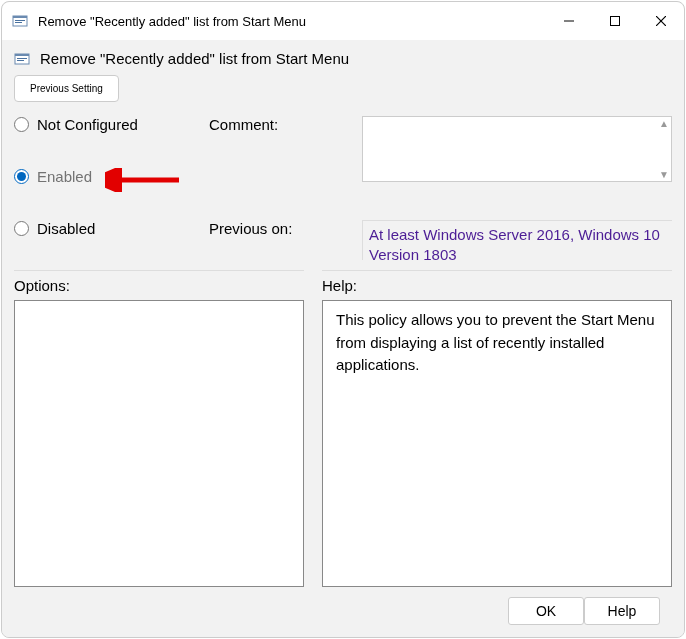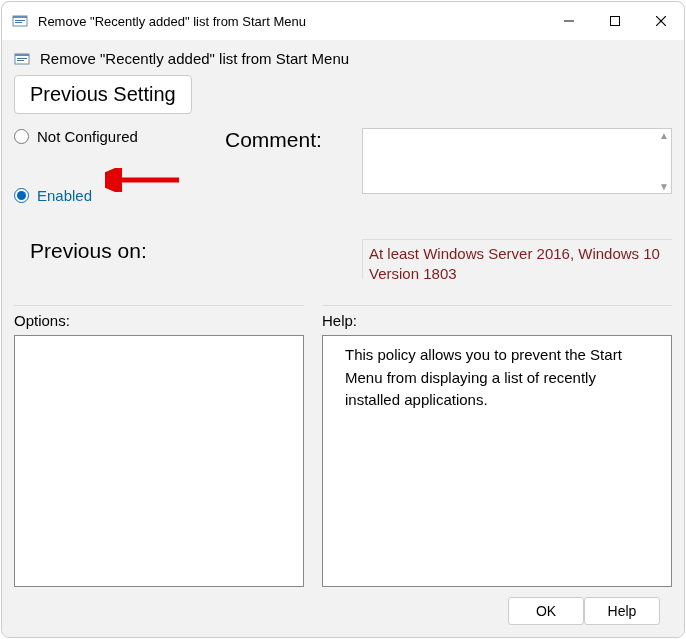--- a/index.html
+++ b/index.html
@@ -9,38 +9,38 @@
   .titlebar .icon { width: 16px; height: 16px; margin-right: 10px; }
   .titlebar .title { font-size: 13px; color: #000; flex: 1; }
   .titlebar .winbtns { display: flex; height: 100%; }
   .titlebar .winbtn { width: 46px; display: flex; align-items: center; justify-content: center; cursor: pointer; }
   .titlebar .winbtn svg { display: block; }
   .content { flex: 1; background: #f2f2f2; padding: 10px 12px 0 12px; display: flex; flex-direction: column; }
   .header-row { display: flex; align-items: center; margin-bottom: 8px; }
   .header-row .hicon { width: 16px; height: 16px; margin-right: 10px; }
   .header-row .htext { font-size: 15px; color: #000; }
   .nav-row { display: flex; gap: 10px; margin-bottom: 14px; }
-  .btn { background: #fff; border: 1px solid #ccc; border-radius: 4px; padding: 7px 15px; font-size: 20px; cursor: pointer; }
+  .btn { background: #fff; border: 1px solid #ccc; border-radius: 4px; padding: 7px 15px; font-size: 10px; cursor: pointer; }
   .config-grid { display: grid; grid-template-columns: 160px 118px 1fr; column-gap: 6px; row-gap: 16px; align-items: start; font-size: 15px; gap: 35px; }
   .radio-row { display: flex; align-items: center; gap: 8px; }
   .radio-row input[type="radio"] { width: 15px; height: 15px; accent-color: #0067c0; margin:0; }
   .radio-label { font-size: 15px; }
-  .radio-label.selected { color: #0369a1; }
-  .clabel { font-size: 21px; margin-left: 16px; }
+  .radio-label.selected { color: #737373; }
+  .clabel { font-size: 15px; }
   .comment-box { grid-column: 3; grid-row: 1 / span 2; background: #fff; border: 1px solid #ccc; height: 66px; position: relative; }
   .comment-box .scrollup, .comment-box .scrolldown { position: absolute; right: 2px; font-size: 10px; color: #999; }
   .comment-box .scrollup { top: 1px; }
   .comment-box .scrolldown { bottom: 1px; }
-  .supported-box { grid-column: 3; background: #f2f2f2; border-top: 1px solid #ddd; border-left: 1px solid #ddd; padding: 4px 6px; font-size: 15px; color: #7f1d1d; height: 40px; overflow: hidden; line-height: 1.3; }
+  .supported-box { grid-column: 3; background: #f2f2f2; border-top: 1px solid #ddd; border-left: 1px solid #ddd; padding: 4px 6px; font-size: 15px; color: #4c1d95; height: 40px; overflow: hidden; line-height: 1.3; }
   .arrow-annotation { position: absolute; top: 168px; left: 105px; pointer-events: none; }
-  .lower { display: flex; gap: 18px; margin-top: 26px; flex:1; min-height:0;}
+  .lower { display: flex; gap: 18px; margin-top: 10px; flex:1; min-height:0;}
   .lower-col { display: flex; flex-direction: column; flex:1; min-height:0;}
   .lower-col.left { flex: 0 0 290px; }
   .lower-label { font-size: 15px; margin-bottom: 6px; padding-top:6px; border-top:1px solid #ddd;}
-  .panel { background: #fff; border: 1px solid #888; flex:1; padding: 8px 22px; font-size: 15px; line-height: 1.5; overflow: hidden; }
+  .panel { background: #fff; border: 1px solid #888; flex:1; padding: 8px 13px; font-size: 15px; line-height: 1.5; overflow: hidden; }
   .panel.options { padding: 6px; }
   .footer { display: flex; justify-content: flex-end; padding: 10px 12px 12px 0; }
   .foot-btn { background: #fff; border: 1px solid #ccc; border-radius: 3px; width: 76px; padding: 5px 0; font-size: 14px; text-align: center; cursor: pointer; }
   .help-text p { margin: 0 0 18px 0; }
   .gpo-icon { display:inline-block; width:16px; height:16px; }
 </style>
 </head>
 <body>
 
 <div class="window">
@@ -103,20 +103,24 @@
         <span class="scrollup">▲</span>
         <span class="scrolldown">▼</span>
       </div>
 
       <label class="radio-row">
         <input type="radio" name="state" checked="" style="">
         <span class="radio-label selected">Enabled</span>
       </label>
       <span></span>
 
+      <label class="radio-row">
+        <input type="radio" name="state" style="">
+        <span class="radio-label">Disabled</span>
+      </label>
       <span class="clabel">Previous on:</span>
       <div class="supported-box">At least Windows Server 2016, Windows 10 Version 1803</div>
     </div>
 
     <div class="lower">
       <div class="lower-col left">
         <div class="lower-label">Options:</div>
         <div class="panel options"></div>
       </div>
       <div class="lower-col">

